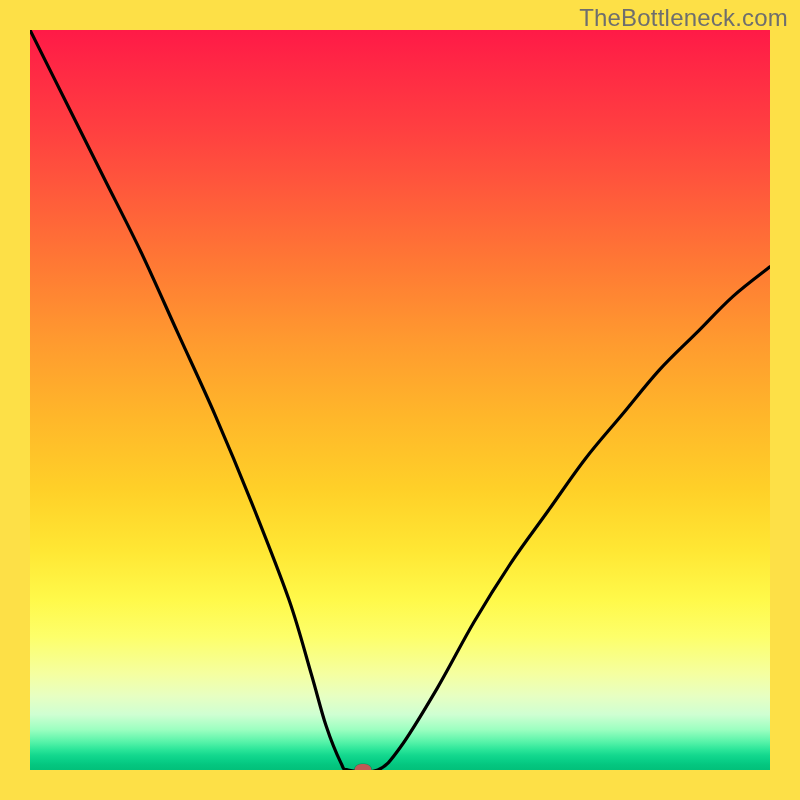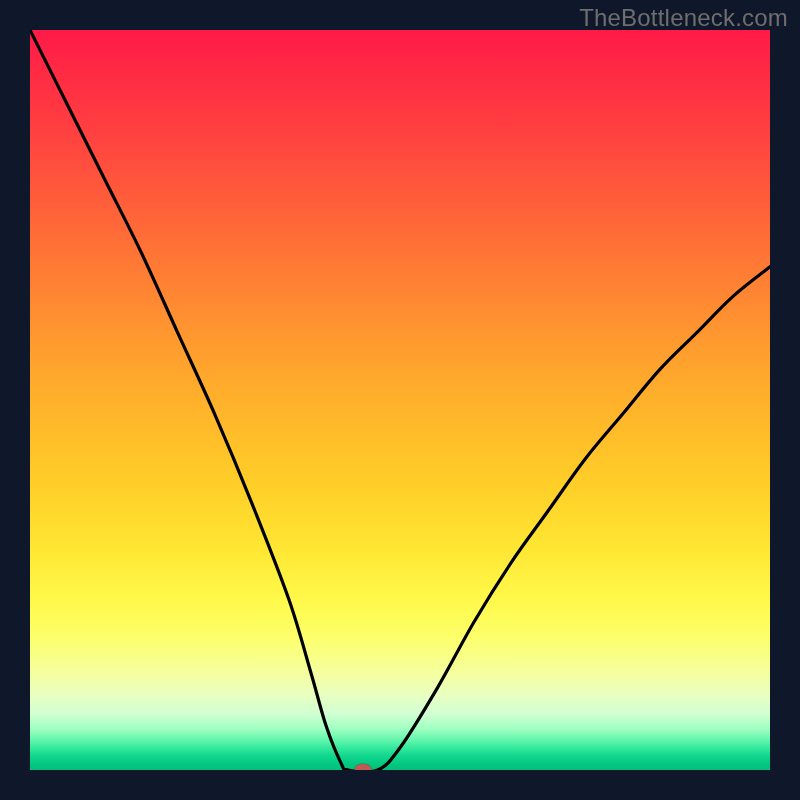--- a/index.html
+++ b/index.html
@@ -8,21 +8,21 @@
     width: 800px;
     height: 800px;
     background: #000;
     overflow: hidden;
     font-family: Arial, Helvetica, sans-serif;
   }
   .outer {
     position: relative;
     width: 800px;
     height: 800px;
-    background: #0f172a;
+    background: #fde047;
   }
   .watermark {
     position: absolute;
     top: 4px;
     right: 12px;
     color: #6e6e6e;
     font-size: 24px;
     font-weight: 500;
     letter-spacing: 0.2px;
     z-index: 10;

